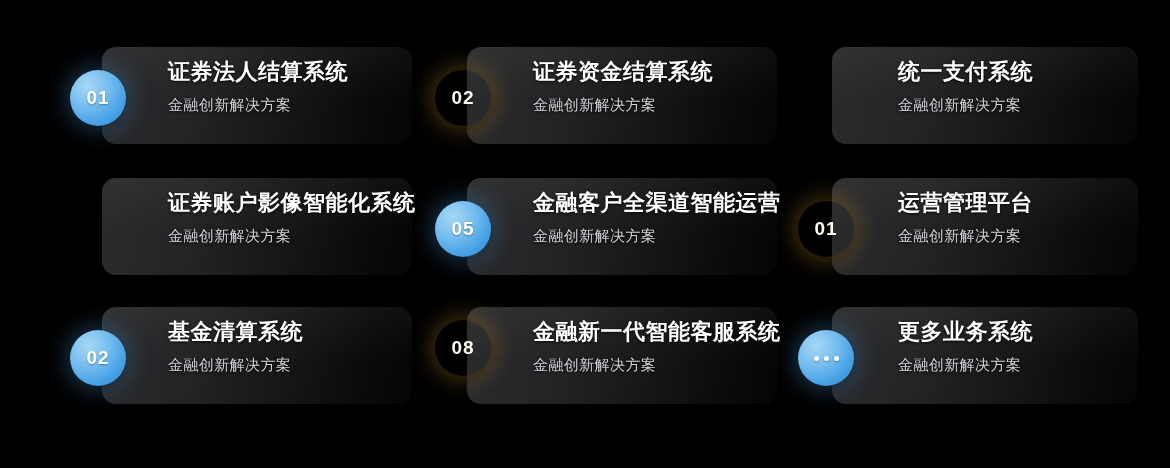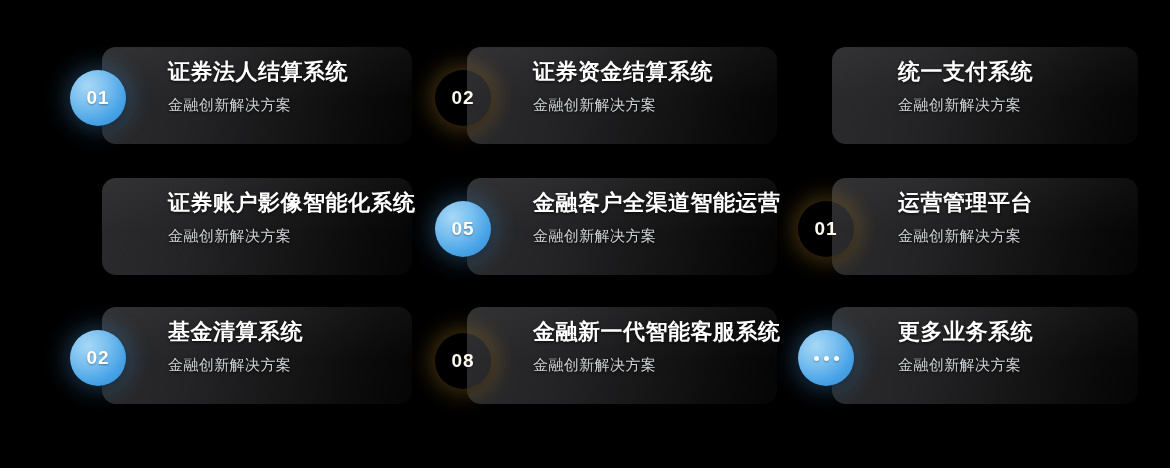--- a/index.html
+++ b/index.html
@@ -166,21 +166,21 @@
   <div class="badge blue" style="left:50px; top:330px;">
     <span>02</span>
   </div>
 
   <div class="card" style="left:447px; top:307px; width:310px;">
     <div class="card-text">
       <div class="card-title">金融新一代智能客服系统</div>
       <div class="card-sub">金融创新解决方案</div>
     </div>
   </div>
-  <div class="badge gold" style="left:415px; top:333px;">
+  <div class="badge gold" style="left:415px; top:320px;">
     <span>08</span>
   </div>
 
   <div class="card" style="left:812px; top:307px; width:306px;">
     <div class="card-text">
       <div class="card-title">更多业务系统</div>
       <div class="card-sub">金融创新解决方案</div>
     </div>
   </div>
   <div class="badge blue" style="left:778px; top:330px;">

